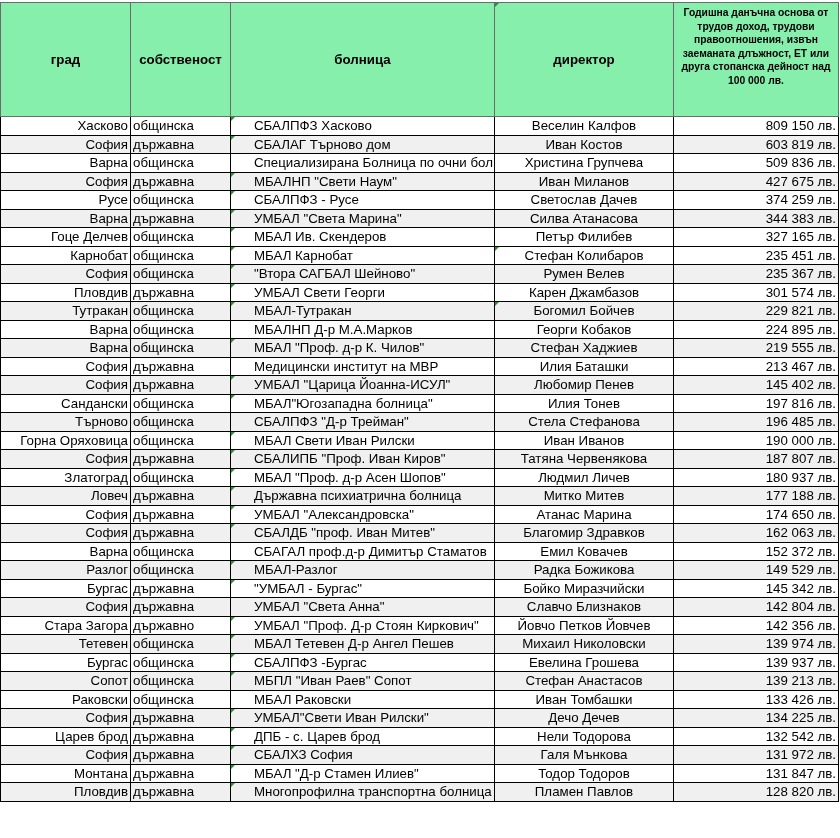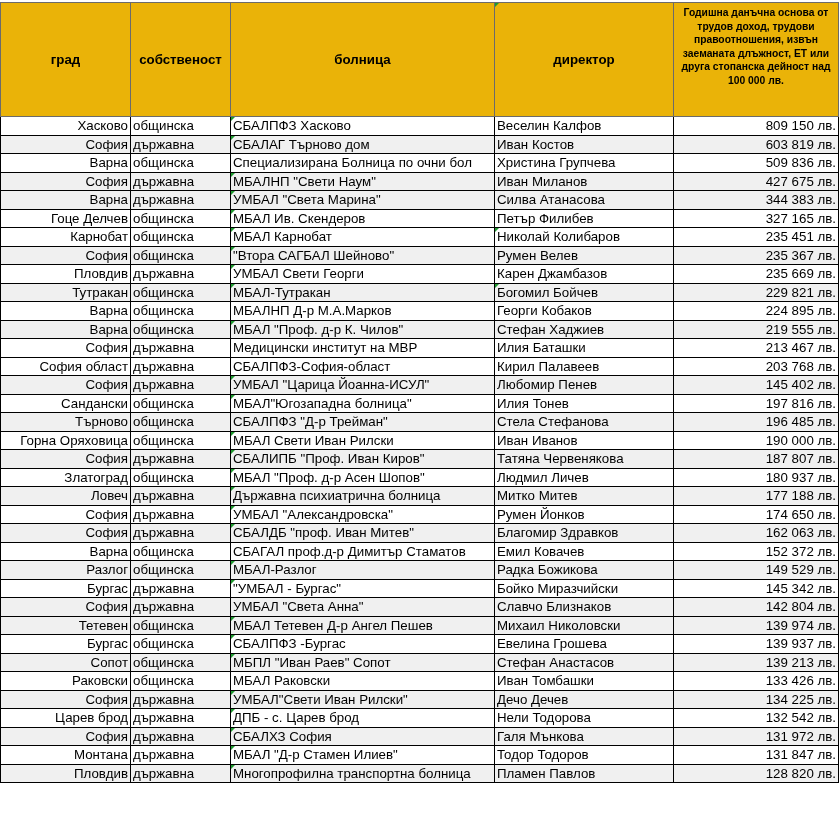--- a/index.html
+++ b/index.html
@@ -11,21 +11,21 @@
     width: 838px;
     font-size: 13.3px;
     color: #000;
   }
   table.sheet col.c-city { width: 130px; }
   table.sheet col.c-own { width: 100px; }
   table.sheet col.c-hosp { width: 264px; }
   table.sheet col.c-dir { width: 179px; }
   table.sheet col.c-inc { width: 165px; }
   th {
-    background: #eab308;
+    background: #86efac;
     border: 1px solid #6b6b6b;
     height: 97px;
     font-weight: bold;
     text-align: center;
     vertical-align: middle;
     padding: 8px 2px;
     position: relative;
   }
   th.income-h { font-size: 10.3px; line-height: 13.5px; vertical-align: top; padding-top: 3px; }
   td {
@@ -34,22 +34,22 @@
     padding: 0 2px;
     white-space: nowrap;
     overflow: hidden;
     line-height: 17px;
     position: relative;
   }
   tr.odd td { background: #ffffff; }
   tr.even td { background: #f0f0f0; }
   td.city, td.income { text-align: right; }
   td.hosp { overflow: visible; }
-  td.hosp span.t { position: relative; z-index: 1; }
-  td.dir { position: relative; z-index: 2; }
+  td.hosp span.t { position: relative; z-index: 1; margin-left: 21px; }
+  td.dir { position: relative; z-index: 2; text-align: center; }
   .marker::before {
     content: ""; position: absolute; left: 0; top: 0;
     width: 0; height: 0;
     border-top: 4px solid #1e9a2f;
     border-right: 4px solid transparent;
   }
 </style>
 </head>
 <body>
 
@@ -92,54 +92,61 @@
         <td class="dir">Христина Групчева</td>
         <td class="income">509 836 лв.</td>
       </tr>
       <tr class="even">
         <td class="city">София</td>
         <td>държавна</td>
         <td class="hosp marker"><span class="t">МБАЛНП "Свети Наум"</span></td>
         <td class="dir">Иван Миланов</td>
         <td class="income">427 675 лв.</td>
       </tr>
+      <tr class="odd">
+        <td class="city">Русе</td>
+        <td>общинска</td>
+        <td class="hosp marker"><span class="t">СБАЛПФЗ - Русе</span></td>
+        <td class="dir">Светослав Дачев</td>
+        <td class="income">374 259 лв.</td>
+      </tr>
       <tr class="even">
         <td class="city">Варна</td>
         <td>държавна</td>
         <td class="hosp marker"><span class="t">УМБАЛ "Света Марина"</span></td>
         <td class="dir">Силва Атанасова</td>
         <td class="income">344 383 лв.</td>
       </tr>
       <tr class="odd">
         <td class="city">Гоце Делчев</td>
         <td>общинска</td>
         <td class="hosp marker"><span class="t">МБАЛ Ив. Скендеров</span></td>
         <td class="dir">Петър Филибев</td>
         <td class="income">327 165 лв.</td>
       </tr>
       <tr class="odd">
         <td class="city">Карнобат</td>
         <td>общинска</td>
         <td class="hosp marker"><span class="t">МБАЛ Карнобат</span></td>
-        <td class="dir marker">Николай Колибаров</td>
+        <td class="dir marker">Стефан Колибаров</td>
         <td class="income">235 451 лв.</td>
       </tr>
       <tr class="even">
         <td class="city">София</td>
         <td>общинска</td>
         <td class="hosp marker"><span class="t">"Втора САГБАЛ Шейново"</span></td>
         <td class="dir">Румен Велев</td>
         <td class="income">235 367 лв.</td>
       </tr>
       <tr class="odd">
         <td class="city">Пловдив</td>
         <td>държавна</td>
         <td class="hosp marker"><span class="t">УМБАЛ Свети Георги</span></td>
         <td class="dir">Карен Джамбазов</td>
-        <td class="income">235 669 лв.</td>
+        <td class="income">301 574 лв.</td>
       </tr>
       <tr class="even">
         <td class="city">Тутракан</td>
         <td>общинска</td>
         <td class="hosp marker"><span class="t">МБАЛ-Тутракан</span></td>
         <td class="dir marker">Богомил  Бойчев</td>
         <td class="income">229 821 лв.</td>
       </tr>
       <tr class="odd">
         <td class="city">Варна</td>
@@ -155,27 +162,20 @@
         <td class="dir">Стефан Хаджиев</td>
         <td class="income">219 555 лв.</td>
       </tr>
       <tr class="odd">
         <td class="city">София</td>
         <td>държавна</td>
         <td class="hosp"><span class="t">Медицински институт на МВР</span></td>
         <td class="dir">Илия Баташки</td>
         <td class="income">213 467 лв.</td>
       </tr>
-      <tr class="odd">
-        <td class="city">София област</td>
-        <td>държавна</td>
-        <td class="hosp"><span class="t">СБАЛПФЗ-София-област</span></td>
-        <td class="dir">Кирил Палавеев</td>
-        <td class="income">203 768 лв.</td>
-      </tr>
       <tr class="even">
         <td class="city">София</td>
         <td>държавна</td>
         <td class="hosp marker"><span class="t">УМБАЛ "Царица Йоанна-ИСУЛ"</span></td>
         <td class="dir">Любомир Пенев</td>
         <td class="income">145 402 лв.</td>
       </tr>
       <tr class="odd">
         <td class="city">Сандански</td>
         <td>общинска</td>
@@ -215,21 +215,21 @@
         <td class="city">Ловеч</td>
         <td>държавна</td>
         <td class="hosp marker"><span class="t">Държавна психиатрична болница</span></td>
         <td class="dir">Митко Митев</td>
         <td class="income">177 188 лв.</td>
       </tr>
       <tr class="odd">
         <td class="city">София</td>
         <td>държавна</td>
         <td class="hosp marker"><span class="t">УМБАЛ "Александровска"</span></td>
-        <td class="dir">Румен Йонков</td>
+        <td class="dir">Атанас Марина</td>
         <td class="income">174 650 лв.</td>
       </tr>
       <tr class="even">
         <td class="city">София</td>
         <td>държавна</td>
         <td class="hosp marker"><span class="t">СБАЛДБ "проф. Иван Митев"</span></td>
         <td class="dir">Благомир Здравков</td>
         <td class="income">162 063 лв.</td>
       </tr>
       <tr class="odd">
@@ -252,20 +252,27 @@
         <td class="hosp marker"><span class="t">"УМБАЛ - Бургас"</span></td>
         <td class="dir">Бойко Миразчийски</td>
         <td class="income">145 342 лв.</td>
       </tr>
       <tr class="even">
         <td class="city">София</td>
         <td>държавна</td>
         <td class="hosp"><span class="t">УМБАЛ "Света Анна"</span></td>
         <td class="dir">Славчо Близнаков</td>
         <td class="income">142 804 лв.</td>
+      </tr>
+      <tr class="odd">
+        <td class="city">Стара Загора</td>
+        <td>държавно</td>
+        <td class="hosp marker"><span class="t">УМБАЛ "Проф. Д-р Стоян Киркович"</span></td>
+        <td class="dir">Йовчо Петков Йовчев</td>
+        <td class="income">142 356 лв.</td>
       </tr>
       <tr class="even">
         <td class="city">Тетевен</td>
         <td>общинска</td>
         <td class="hosp marker"><span class="t">МБАЛ Тетевен Д-р Ангел Пешев</span></td>
         <td class="dir">Михаил Николовски</td>
         <td class="income">139 974 лв.</td>
       </tr>
       <tr class="odd">
         <td class="city">Бургас</td>

